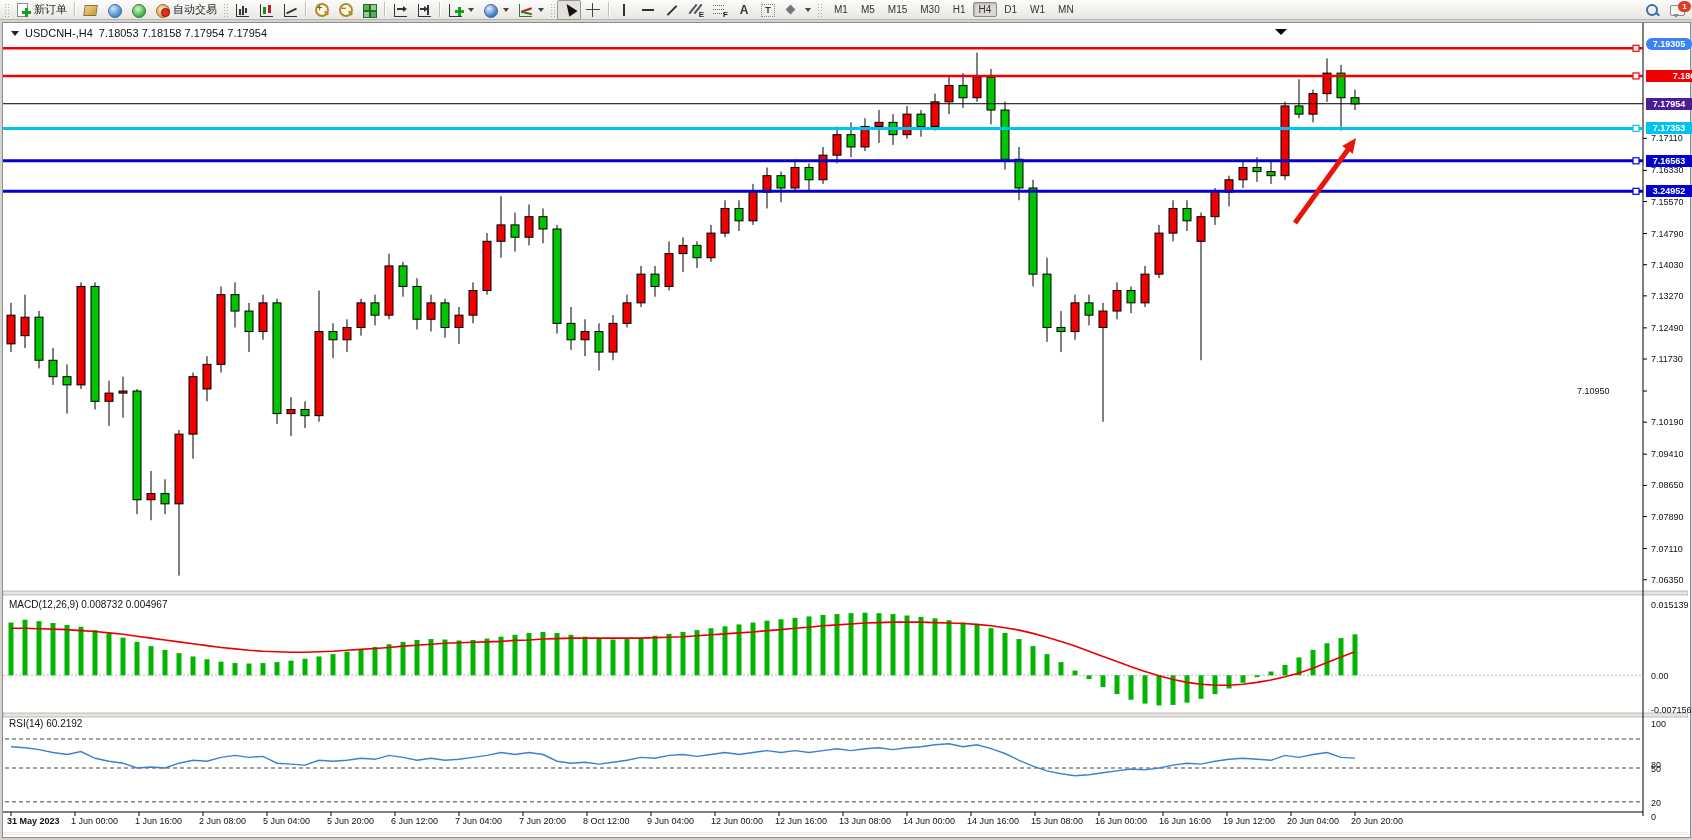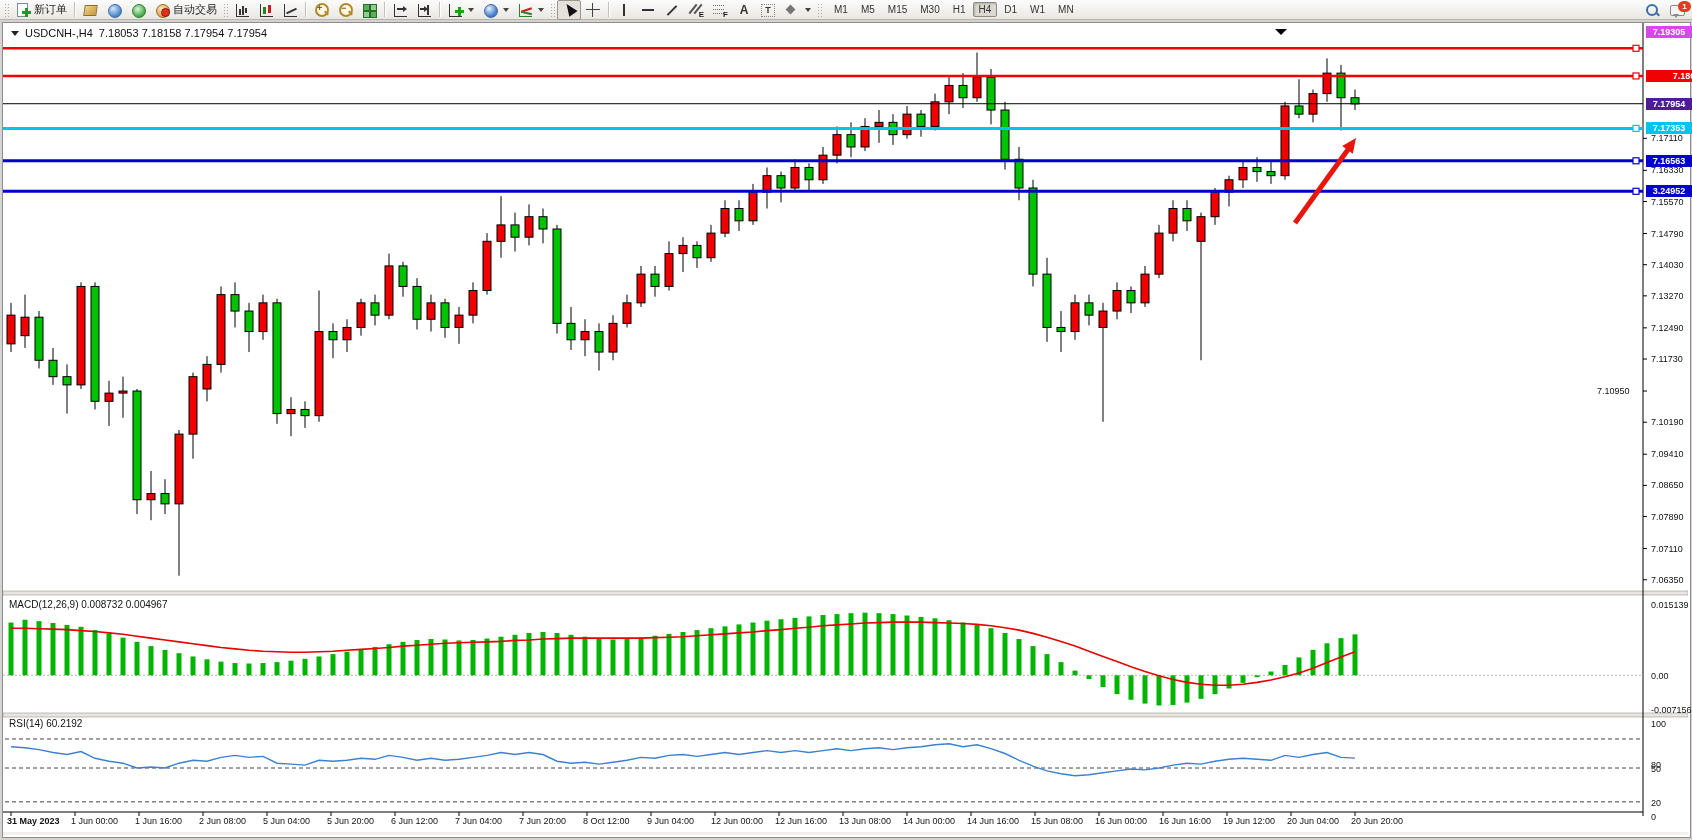--- a/index.html
+++ b/index.html
@@ -647,28 +647,28 @@
   </div>
   <div id="labels-layer">
       <div class="axis-label" style="left: 1648px; top: 110.349px;">7.17110</div>
       <div class="axis-label" style="left: 1648px; top: 142.346px;">7.16330</div>
       <div class="axis-label" style="left: 1648px; top: 173.523px;">7.15570</div>
       <div class="axis-label" style="left: 1648px; top: 205.52px;">7.14790</div>
       <div class="axis-label" style="left: 1648px; top: 236.696px;">7.14030</div>
       <div class="axis-label" style="left: 1648px; top: 267.873px;">7.13270</div>
       <div class="axis-label" style="left: 1648px; top: 299.87px;">7.12490</div>
       <div class="axis-label" style="left: 1648px; top: 331.047px;">7.11730</div>
-      <div class="axis-label" style="left: 1574px; top: 363.044px; margin-left: 20px;">7.10950</div>
+      <div class="axis-label" style="left: 1574px; top: 363.044px;">7.10950</div>
       <div class="axis-label" style="left: 1648px; top: 394.22px;">7.10190</div>
       <div class="axis-label" style="left: 1648px; top: 426.218px;">7.09410</div>
       <div class="axis-label" style="left: 1648px; top: 457.394px;">7.08650</div>
       <div class="axis-label" style="left: 1648px; top: 488.571px;">7.07890</div>
       <div class="axis-label" style="left: 1648px; top: 520.568px;">7.07110</div>
       <div class="axis-label" style="left: 1648px; top: 551.745px;">7.06350</div>
-      <div class="price-tag" style="top: 3px; background: #d946ef;">7.19305</div>
+      <div class="price-tag" style="top: 15px; background: #3b82f6; border-radius: 6px;">7.19305</div>
       <div class="price-tag" style="top: 46.9546px; background: rgb(240, 2, 2); padding-left: 20px;">7.18631</div>
       <div class="price-tag" style="top: 74.7264px; background: #4c1d95;">7.17954</div>
       <div class="price-tag" style="top: 99.3806px; background: rgb(0, 195, 240);">7.17353</div>
       <div class="price-tag" style="top: 131.788px; background: rgb(2, 2, 204);">7.16563</div>
       <div class="price-tag" style="top: 162.308px; background: rgb(2, 2, 204);">3.24952</div>
       <div class="axis-label" style="left: 1648px; top: 577px;">0.015139</div>
       <div class="axis-label" style="left: 1648px; top: 648.298px;">0.00</div>
       <div class="axis-label" style="left: 1648px; top: 682px;">-0.007156</div>
       <div class="axis-label" style="left: 1648px; top: 696px;">100</div>
       <div class="axis-label" style="left: 1648px; top: 711.999px; margin-top: 25px;">80</div>

